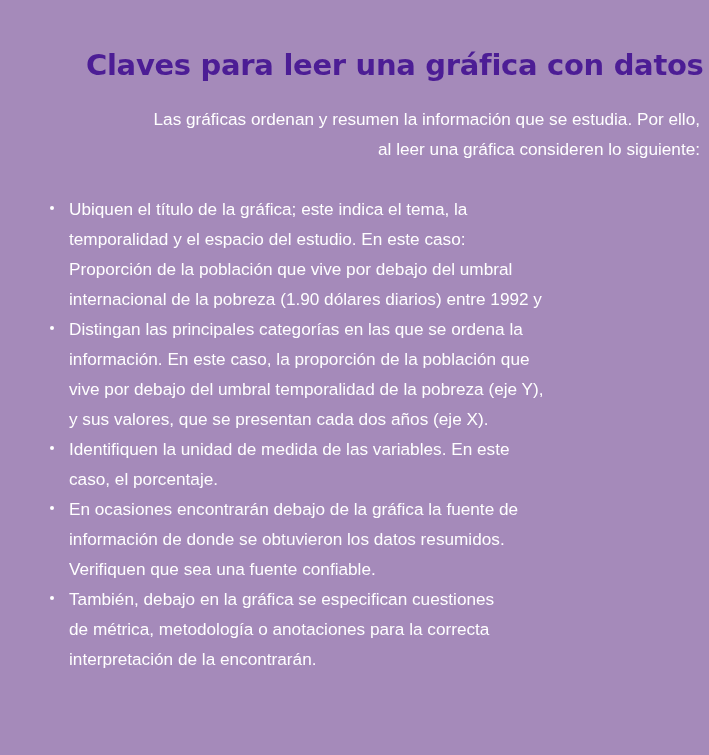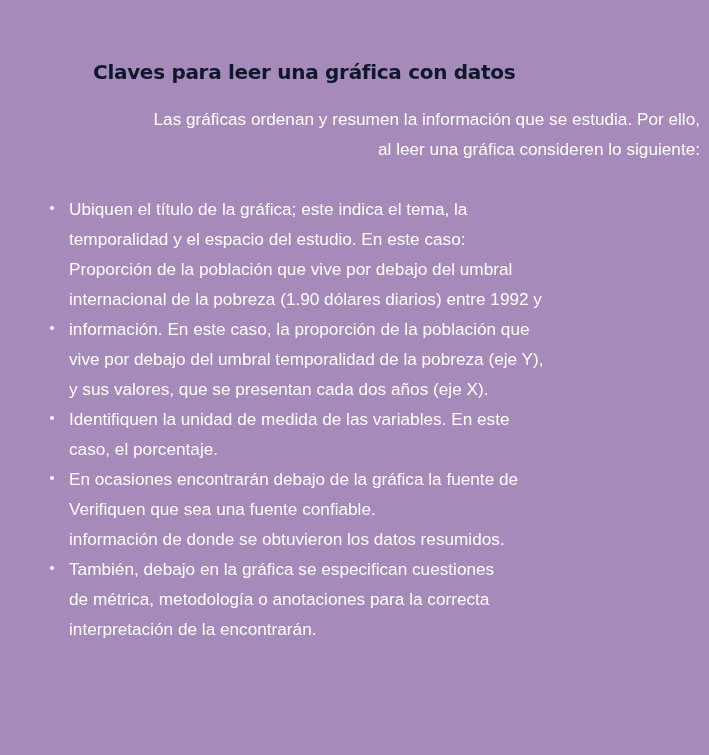--- a/index.html
+++ b/index.html
@@ -12,27 +12,27 @@
       background: #a58aba;
       overflow: hidden;
       position: relative;
       font-family: "Liberation Sans", "DejaVu Sans", sans-serif;
       color: #ffffff;
     }
     .title {
       position: absolute;
       left: 77px;
       top: 38px;
-      margin: 16px;
+      margin: 9px;
       font-family: "DejaVu Sans", sans-serif;
       font-weight: bold;
-      font-size: 20px;
+      font-size: 29px;
       letter-spacing: -0.3px;
       line-height: 36px;
-      color: #0f172a;
+      color: #4c1d95;
       white-space: nowrap;
     }
     .intro {
       position: absolute;
       left: 50px;
       top: 104px;
       width: 650px;
       margin: 0;
       font-size: 17.2px;
       line-height: 30px;
@@ -86,34 +86,35 @@
 <ul class="bullets">
   <li class="bullet">
     <span class="bullet-dot"></span>
     <span class="bullet-line">Ubiquen el título de la gráfica; este indica el tema, la</span>
     <span class="bullet-line">temporalidad y el espacio del estudio. En este caso:</span>
     <span class="bullet-line">Proporción de la población que vive por debajo del umbral</span>
     <span class="bullet-line">internacional de la pobreza (1.90 dólares diarios) entre 1992 y</span>
   </li>
   <li class="bullet">
     <span class="bullet-dot"></span>
+    <span class="bullet-line">Distingan las principales categorías en las que se ordena la</span>
     <span class="bullet-line">información. En este caso, la proporción de la población que</span>
     <span class="bullet-line">vive por debajo del umbral temporalidad de la pobreza (eje Y),</span>
     <span class="bullet-line">y sus valores, que se presentan cada dos años (eje X).</span>
   </li>
   <li class="bullet">
     <span class="bullet-dot"></span>
     <span class="bullet-line">Identifiquen la unidad de medida de las variables. En este</span>
     <span class="bullet-line">caso, el porcentaje.</span>
   </li>
   <li class="bullet">
     <span class="bullet-dot"></span>
     <span class="bullet-line">En ocasiones encontrarán debajo de la gráfica la fuente de</span>
+    <span class="bullet-line">información de donde se obtuvieron los datos resumidos.</span>
     <span class="bullet-line">Verifiquen que sea una fuente confiable.</span>
-    <span class="bullet-line">información de donde se obtuvieron los datos resumidos.</span>
   </li>
   <li class="bullet">
     <span class="bullet-dot"></span>
     <span class="bullet-line">También, debajo en la gráfica se especifican cuestiones</span>
     <span class="bullet-line">de métrica, metodología o anotaciones para la correcta</span>
     <span class="bullet-line">interpretación de la encontrarán.</span>
   </li>
 </ul>
 
 </body></html>

